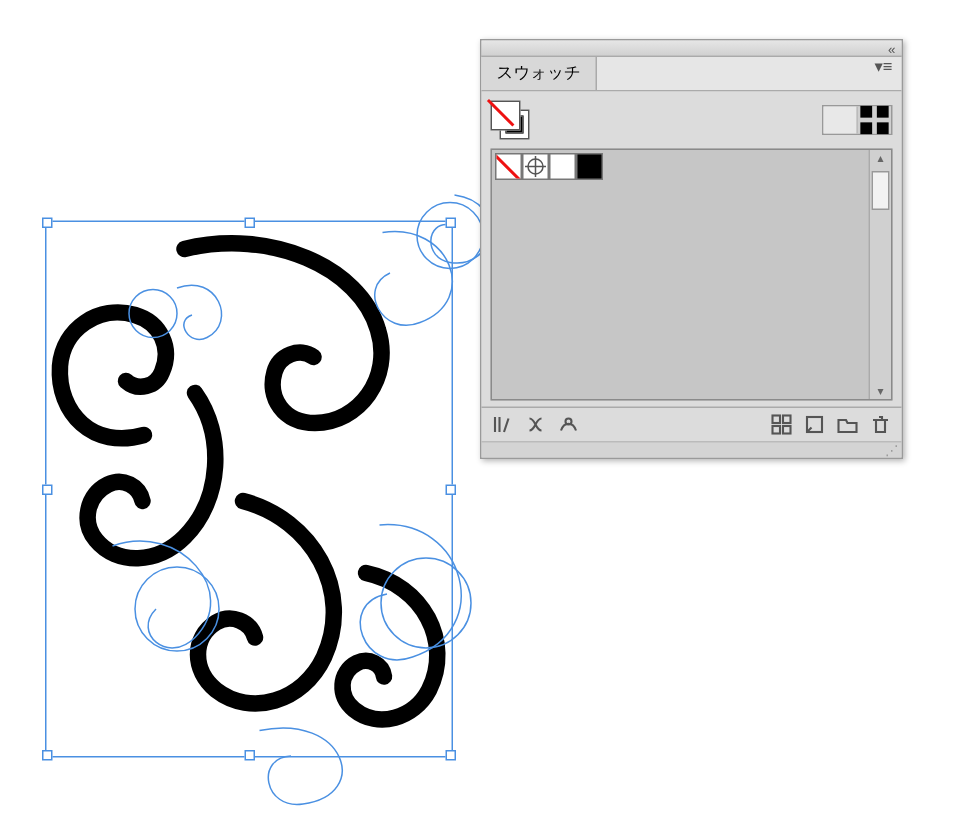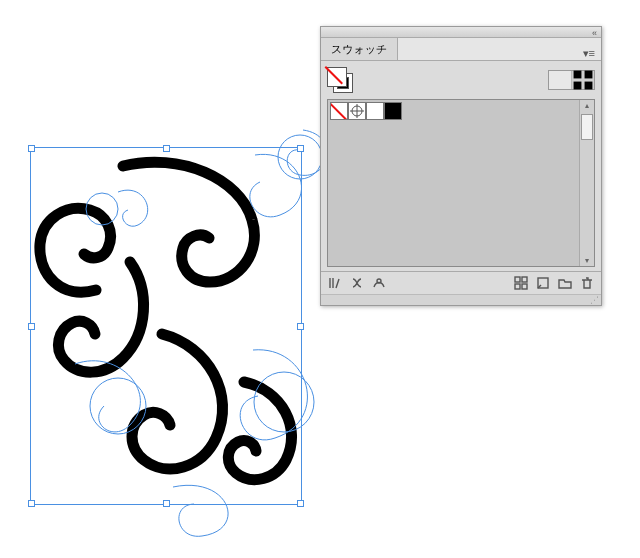--- a/index.html
+++ b/index.html
@@ -4,21 +4,21 @@
 <style>
   html,body{margin:0;padding:0;width:640px;height:558px;background:#fff;font-family:"Hiragino Kaku Gothic Pro","Meiryo",sans-serif;font-size:11px;overflow:hidden}
   .canvas{position:absolute;left:0;top:0;width:640px;height:558px}
   
   .sel{position:absolute;border:1px solid #4a90e2}
   .h{position:absolute;width:5px;height:5px;background:#fff;border:1px solid #4a90e2}
   
   .panel{position:absolute;left:320px;top:26px;width:280px;background:#dcdcdc;border:1px solid #9a9a9a;box-shadow:1px 1px 4px rgba(0,0,0,.3);font-size:11px;color:#000}
   .panel-tabbar{height:10px;background:linear-gradient(#e6e6e6,#d0d0d0);border-bottom:1px solid #aaa;position:relative}
   .collapse-btn{position:absolute;right:4px;top:1px;font-size:9px;color:#555;cursor:pointer}
-  .panel-header{display:flex;align-items:flex-end;height:22px;background:#e6e6e6;border-bottom:1px solid #aaa}
+  .panel-header{display:flex;align-items:flex-start;height:22px;background:#e6e6e6;border-bottom:1px solid #aaa}
   .tab{padding:0 10px;height:22px;line-height:22px;background:#d8d8d8;border-right:1px solid #aaa}
   .panel-menu{margin-left:auto;margin-right:6px;font-size:11px;color:#555;cursor:pointer}
   .panel-body{padding:6px 6px 4px 6px;background:#dcdcdc}
   .top-row{display:flex;justify-content:space-between;align-items:center;margin-bottom:6px}
   .fillstroke{width:26px;height:26px;position:relative}
   .fsq{position:absolute;width:18px;height:18px;border:1px solid #555;background:#fff}
   .fsq.fill{left:0;top:0}
   .fsq.stroke{right:0;bottom:0;background:#fff}
   .fsq.stroke::after{content:"";position:absolute;left:3px;top:3px;right:3px;bottom:3px;border:1px solid #555;background:#000}
   .fsq.fill::after{content:"";position:absolute;left:-2px;top:-2px;width:24px;height:0;border-top:2px solid #e11;transform:rotate(45deg);transform-origin:top left}

